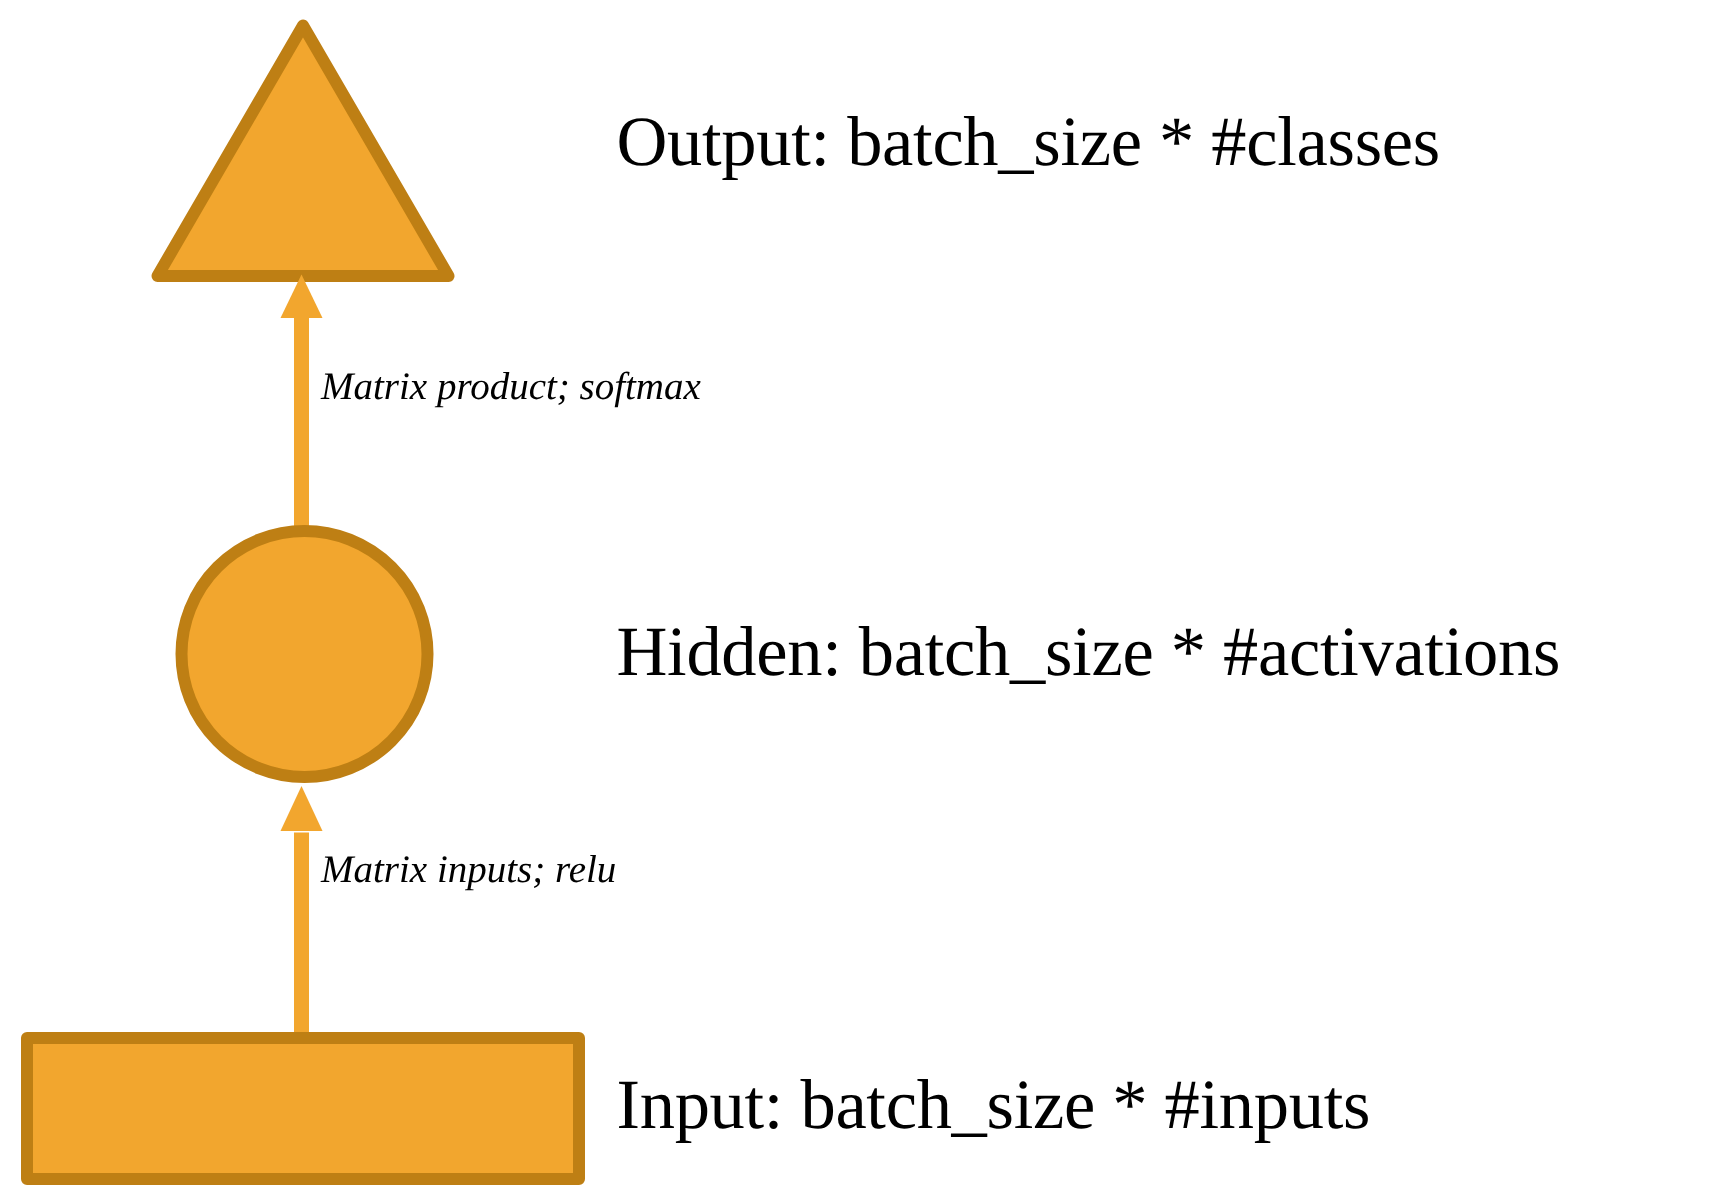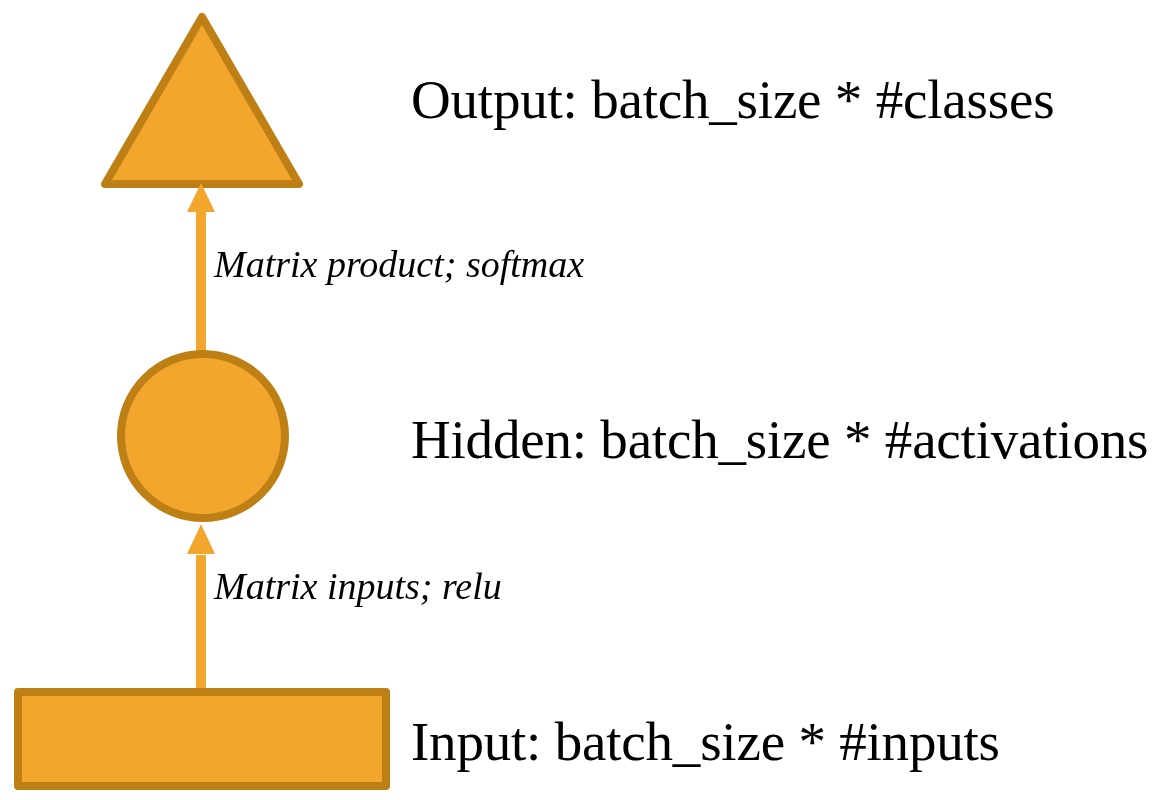--- a/index.html
+++ b/index.html
@@ -28,32 +28,32 @@
     left: 0;
     top: 0;
     width: 1152px;
     height: 800px;
     display: block;
   }
   .layer-label {
     position: absolute;
     color: #000000;
     font-family: "Liberation Serif", "DejaVu Serif", serif;
-    font-size: 55px;
+    font-size: 47px;
     font-weight: normal;
     font-style: normal;
     line-height: 1;
     white-space: nowrap;
     letter-spacing: -0.2px;
   }
   .edge-label {
     position: absolute;
     color: #000000;
     font-family: "Liberation Serif", "DejaVu Serif", serif;
-    font-size: 38px;
+    font-size: 26px;
     font-style: italic;
     font-weight: normal;
     line-height: 1;
     white-space: nowrap;
   }
   #output-label { left: 411px; top: 72px; }
   #hidden-label { left: 411px; top: 412px; }
   #input-label  { left: 411px; top: 714px; }
   #softmax-label { left: 214px; top: 245px; }
   #relu-label    { left: 214px; top: 567px; }

